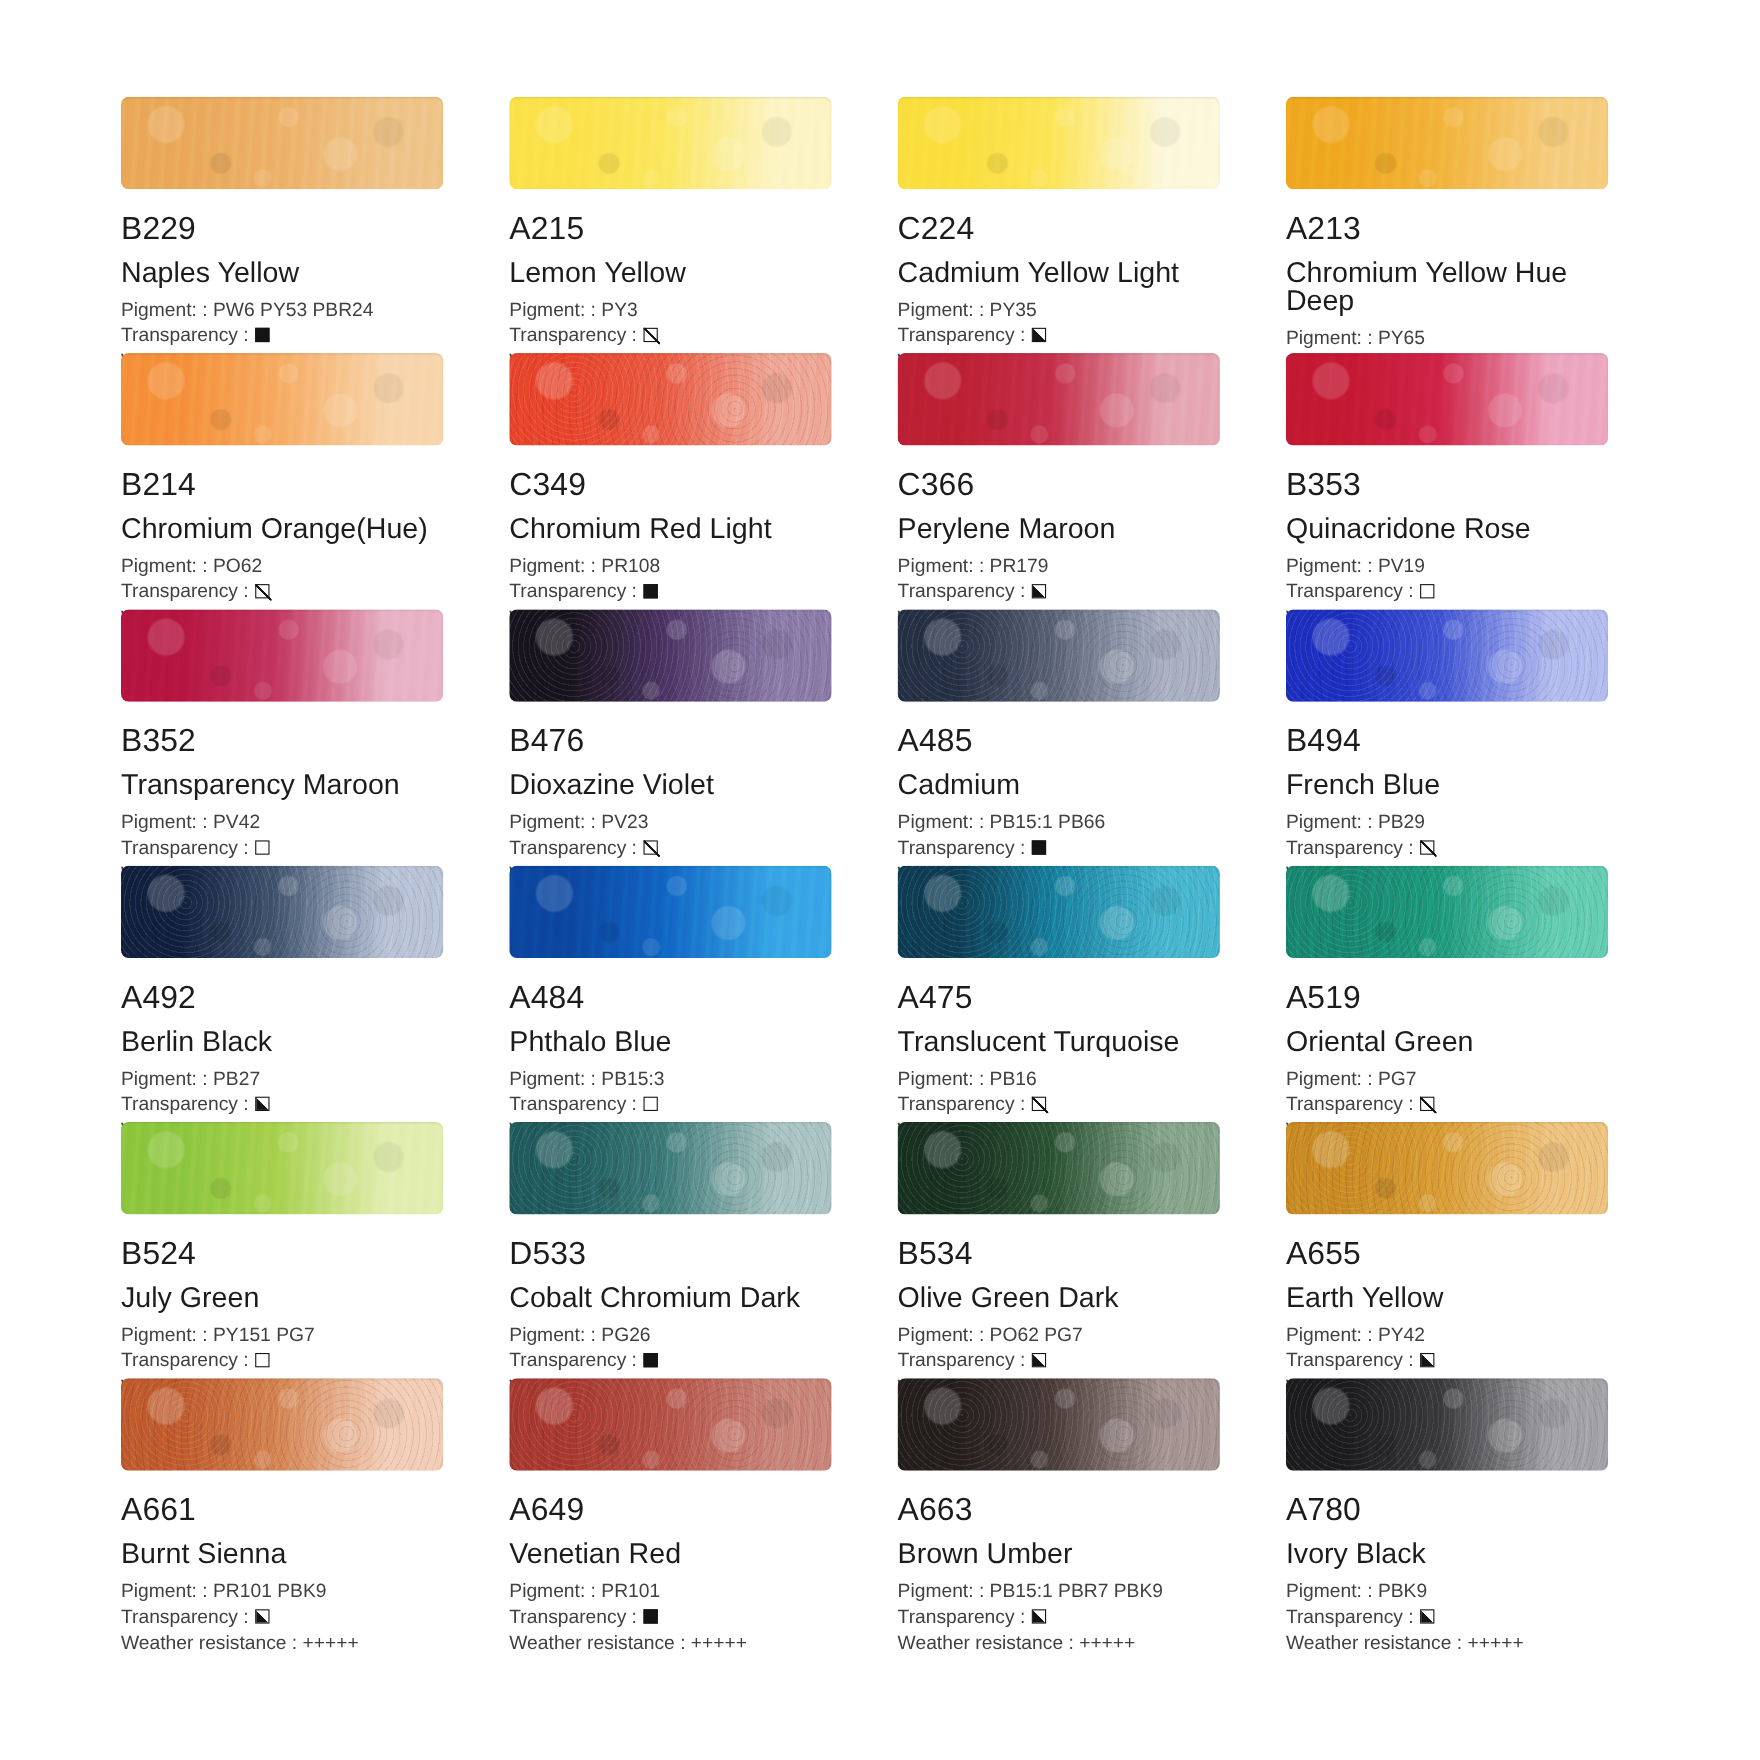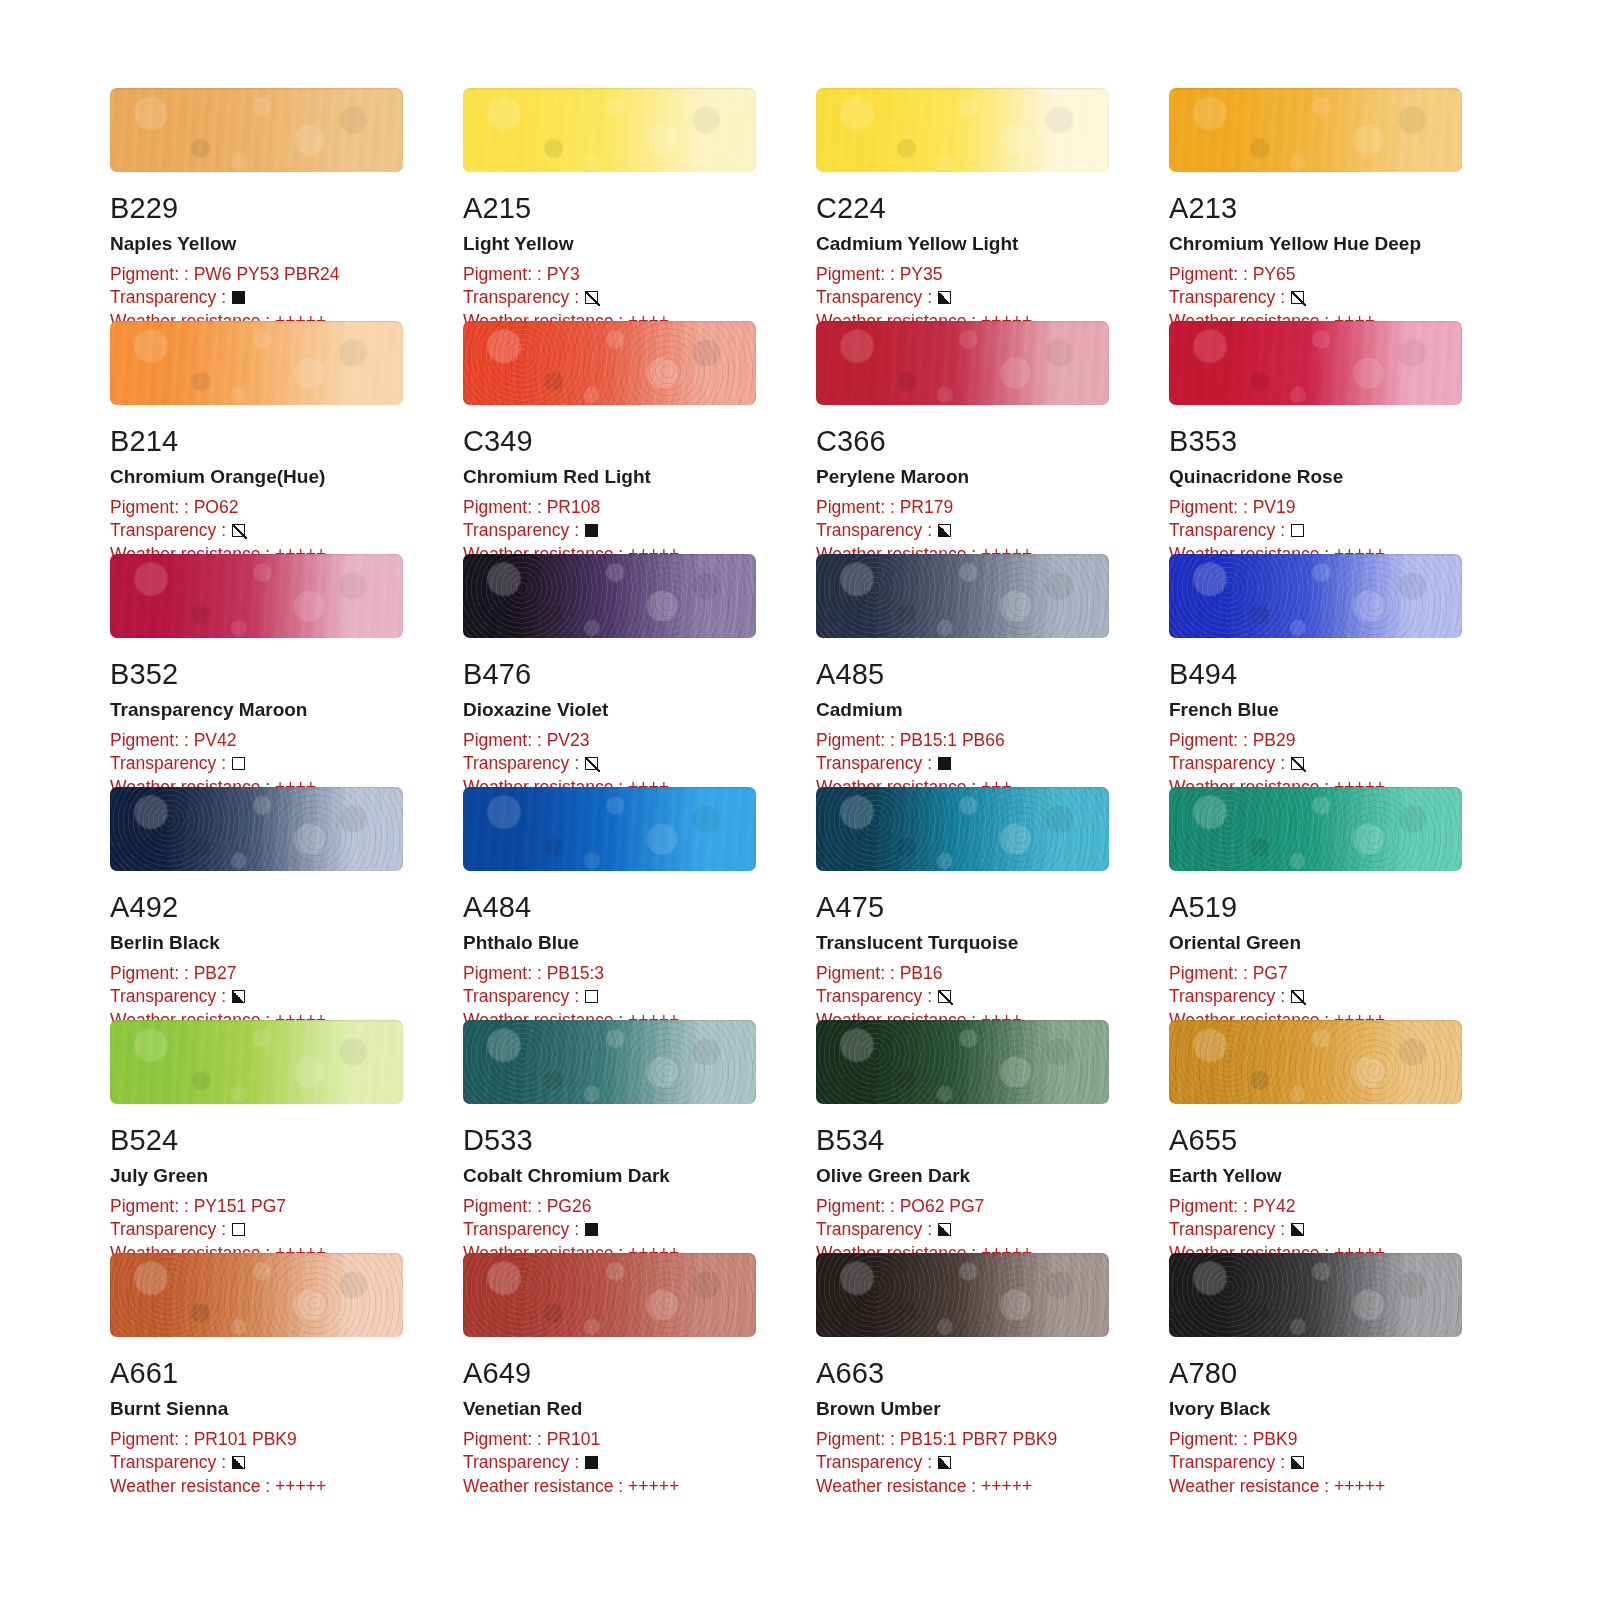--- a/index.html
+++ b/index.html
@@ -64,29 +64,28 @@
   }
 
   .code {
     font-size: 29px;
     color: #1c1c1c;
     letter-spacing: .1px;
     margin-top: 22px;
     line-height: 1.0;
   }
   .name {
-    font-size: 19px;
+    font-size: 26px;
     color: #1c1c1c;
     margin-top: 11px;
     line-height: 1.0;
-    font-weight: bold;
   }
   .meta {
     font-size: 17.5px;
-    color: #b91c1c;
+    color: #404040;
     margin-top: 10px;
     line-height: 1.33;
     white-space: nowrap;
   }
   .meta .row { display: flex; align-items: center; }
 
   
   .tbox {
     display: inline-block;
     width: 13px; height: 13px;
@@ -143,21 +142,21 @@
         </div>
       </div>
       <div class="cell">
         <div class="swatch">
           <div class="base" style="background: linear-gradient(to right, rgb(251, 226, 74) 0%, rgb(251, 226, 74) 18%, rgb(251, 231, 94) 48%, rgb(253, 244, 196) 82%, rgb(253, 244, 196) 100%);"></div>
           <div class="tex1"></div>
           <div class="tex2"></div>
           <div class="edge"></div>
         </div>
         <div class="code">A215</div>
-        <div class="name">Light Yellow</div>
+        <div class="name">Lemon Yellow</div>
         <div class="meta">
           <div class="row">
             <span>Pigment: :&nbsp;</span>
             <span>PY3</span>
           </div>
           <div class="row">
             <span>Transparency :</span>
             <span class="tbox slash"></span>
           </div>
           <div class="row">

